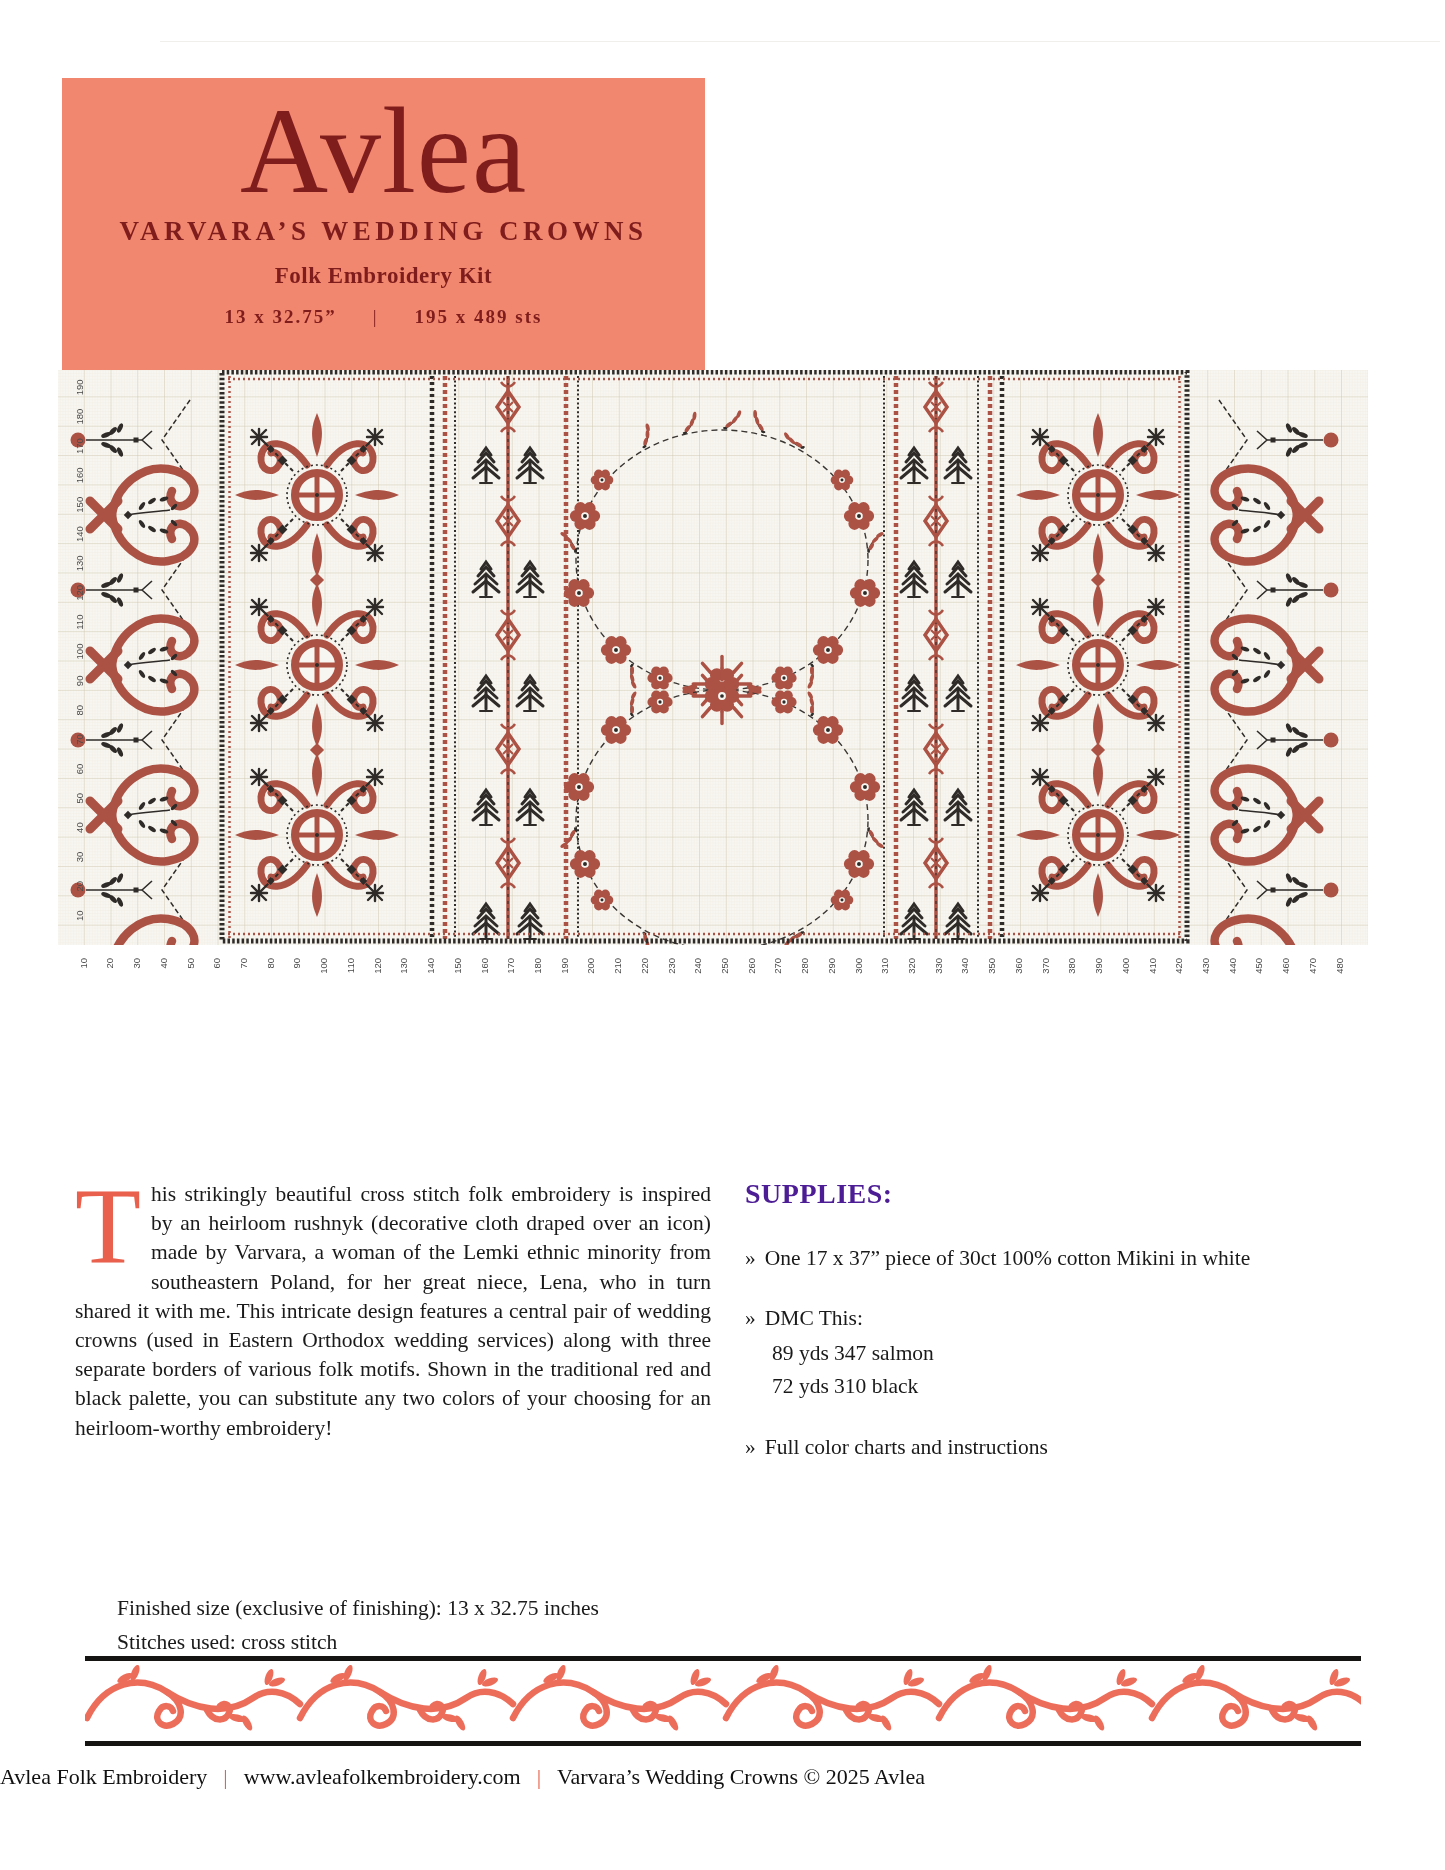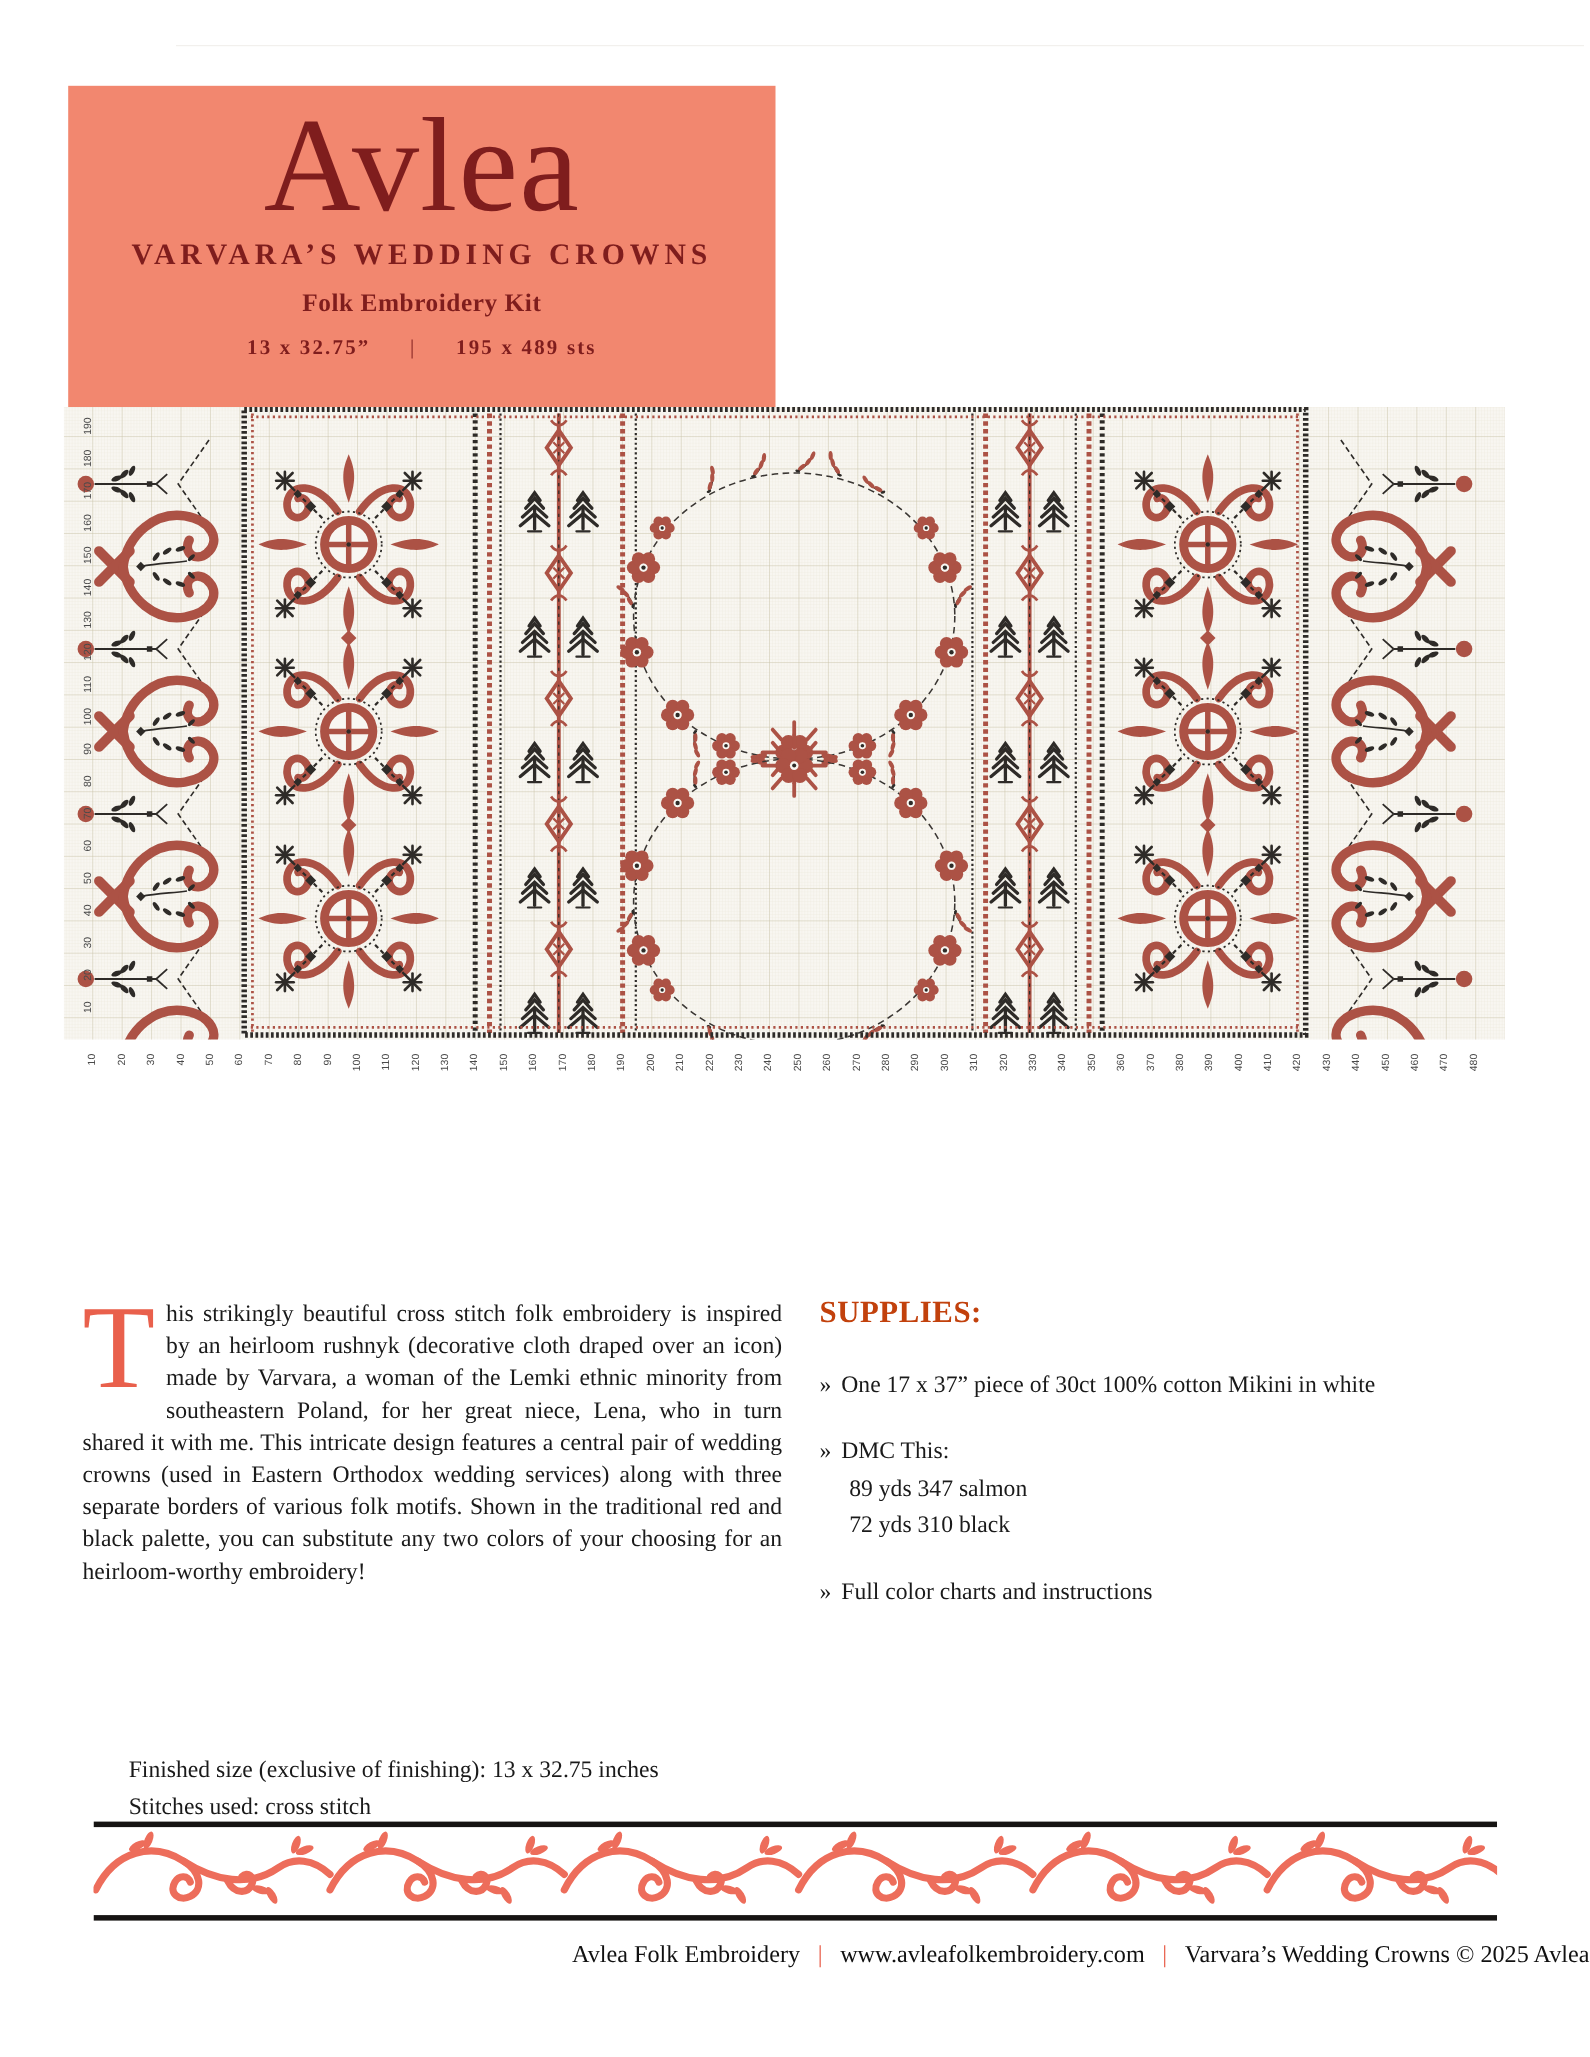--- a/index.html
+++ b/index.html
@@ -22,29 +22,29 @@
   .chart-wrap{left:58px;top:368px;width:1312px;height:632px;}
   .tick{font:9.5px "Liberation Sans",sans-serif;fill:#4a4a4a;}
 
   
   .descr{left:75px;top:1180px;width:636px;font-size:21.5px;line-height:29.2px;text-align:justify;}
   .dropcap{float:left;font-size:108px;line-height:84px;height:88px;padding:4px 10px 0 0;color:#E9604C;}
   .specs{left:75px;top:1592px;width:640px;font-size:21.5px;line-height:33.5px;margin-left:42px;}
 
   
   .supplies{left:745px;top:1178px;width:648px;}
-  .supplies h2{margin:0 0 32px 0;font-size:28px;color:#c2410c;letter-spacing:0.5px;}
+  .supplies h2{margin:0 0 32px 0;font-size:28px;color:#4c1d95;letter-spacing:0.5px;}
   .sup-item{font-size:21.5px;margin-bottom:28px;line-height:1.5;}
   .sup-item .bullet{margin-right:9px;}
   .sub-lines{margin:2px 0 0 27px;}
   .sub-lines div{line-height:1.55;}
 
   
   .scroll-band{left:85px;top:1655px;width:1276px;height:93px;}
-  .footer-line{left:0;top:1764px;width:100%;text-align:right;font-size:22px;color:#111;}
+  .footer-line{left:0;top:1764px;width:100%;text-align:left;font-size:22px;color:#111;}
   .footer-line .fsep{color:#E9604C;padding:0 16px;}
 </style>
 </head>
 <body>
 
 <div class="abs topline"></div>
 
 <div class="abs header-box">
   <div class="brand">Avlea</div>
   <div class="header-title">VARVARA’S WEDDING CROWNS</div>

